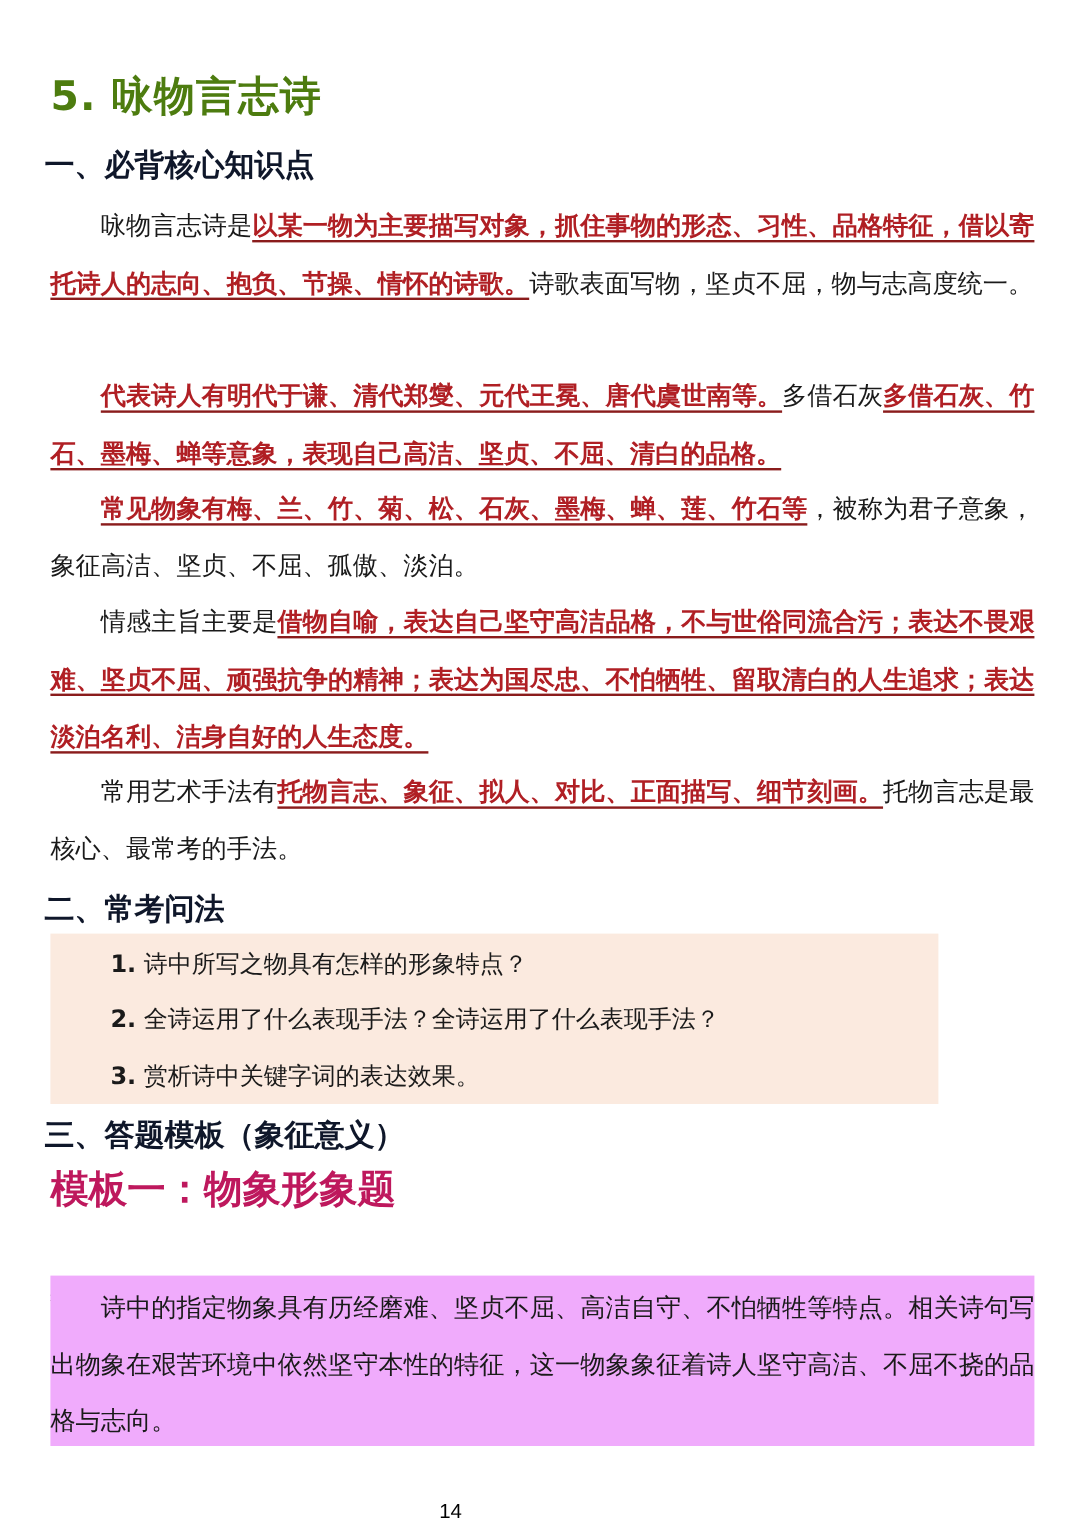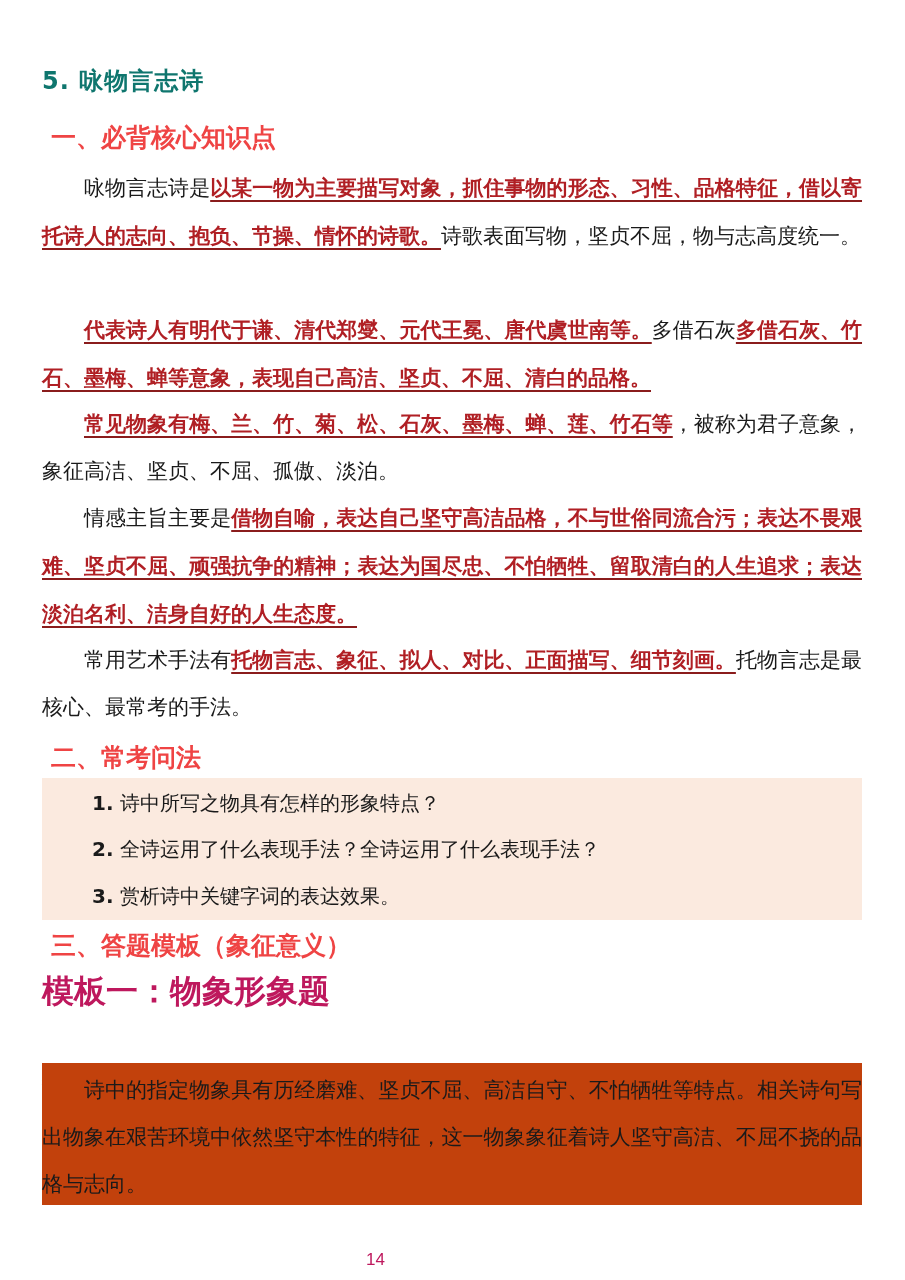--- a/index.html
+++ b/index.html
@@ -1,39 +1,39 @@
 <!DOCTYPE html>
 <html><head>
   <meta charset="utf-8">
   <style>
     html, body { margin: 0; padding: 0; background: #ffffff; }
     body { width: 905px; height: 1280px; position: relative; overflow: hidden;
            font-family: "DejaVu Serif", "Liberation Serif", serif; color: #1a1a1a; }
     .page { position: absolute; left: 0; top: 0; width: 905px; height: 1280px; }
     .title { position: absolute; left: 42px; top: 56px; font-family: "DejaVu Sans", "Liberation Sans", sans-serif;
-             font-weight: bold; font-size: 24px; line-height: 50px; color: #0f766e; letter-spacing: 1px; }
-    .h1 { position: absolute; left: 51px; font-family: "DejaVu Sans", "Liberation Sans", sans-serif;
-          font-weight: bold; font-size: 25px; line-height: 36px; color: #ef4444; }
+             font-weight: bold; font-size: 34px; line-height: 50px; color: #4d7c0f; letter-spacing: 1px; }
+    .h1 { position: absolute; left: 37px; font-family: "DejaVu Sans", "Liberation Sans", sans-serif;
+          font-weight: bold; font-size: 25px; line-height: 36px; color: #0f172a; }
     .h2 { position: absolute; left: 42px; font-family: "DejaVu Sans", "Liberation Sans", sans-serif;
           font-weight: bold; font-size: 32px; line-height: 34px; color: #be185d; }
     .para { position: absolute; left: 42px; width: 820px; font-size: 21px; line-height: 47px;
             text-align: justify; text-indent: 42px; }
     .red { color: #b01f24; font-weight: bold; text-decoration: underline; text-decoration-color: #8a1c1c;
            text-underline-offset: 5px; text-decoration-thickness: 1.5px; }
-    .box-peach { position: absolute; left: 42px; top: 778px; width: 820px; height: 142px; background: #fbeadf; }
+    .box-peach { position: absolute; left: 42px; top: 778px; width: 740px; height: 142px; background: #fbeadf; }
     .box-peach .q { position: absolute; left: 50px; font-size: 20px; line-height: 30px;
                     font-family: "DejaVu Sans", "Liberation Sans", sans-serif; }
     .box-peach .q b { font-weight: bold; }
     .formula-label { position: absolute; left: 42px; top: 1022px; font-family: "DejaVu Sans", "Liberation Sans", sans-serif;
                      font-weight: bold; font-size: 23px; line-height: 34px; color: #111; margin-top: 44px; }
     .formula-val { color: #b01f24; font-size: 20px; font-weight: bold; }
-    .box-blue { position: absolute; left: 42px; top: 1063px; width: 820px; height: 142px; background: #c2410c; }
+    .box-blue { position: absolute; left: 42px; top: 1063px; width: 820px; height: 142px; background: #f0abfc; }
     .box-blue .para { left: 0; top: 4px; width: 820px; }
     .page-num { position: absolute; left: 0; width: 751px; top: 1250px; text-align: center;
-                font-family: "Liberation Sans", sans-serif; font-size: 17px; color: #be185d; }
+                font-family: "Liberation Sans", sans-serif; font-size: 17px; color: #000000; }
   </style>
 </head>
 <body>
 
 <div class="page">
 
   <div class="title">5. 咏物言志诗</div>
 
   <div class="h1" style="top:120px">一、必背核心知识点</div>
 

